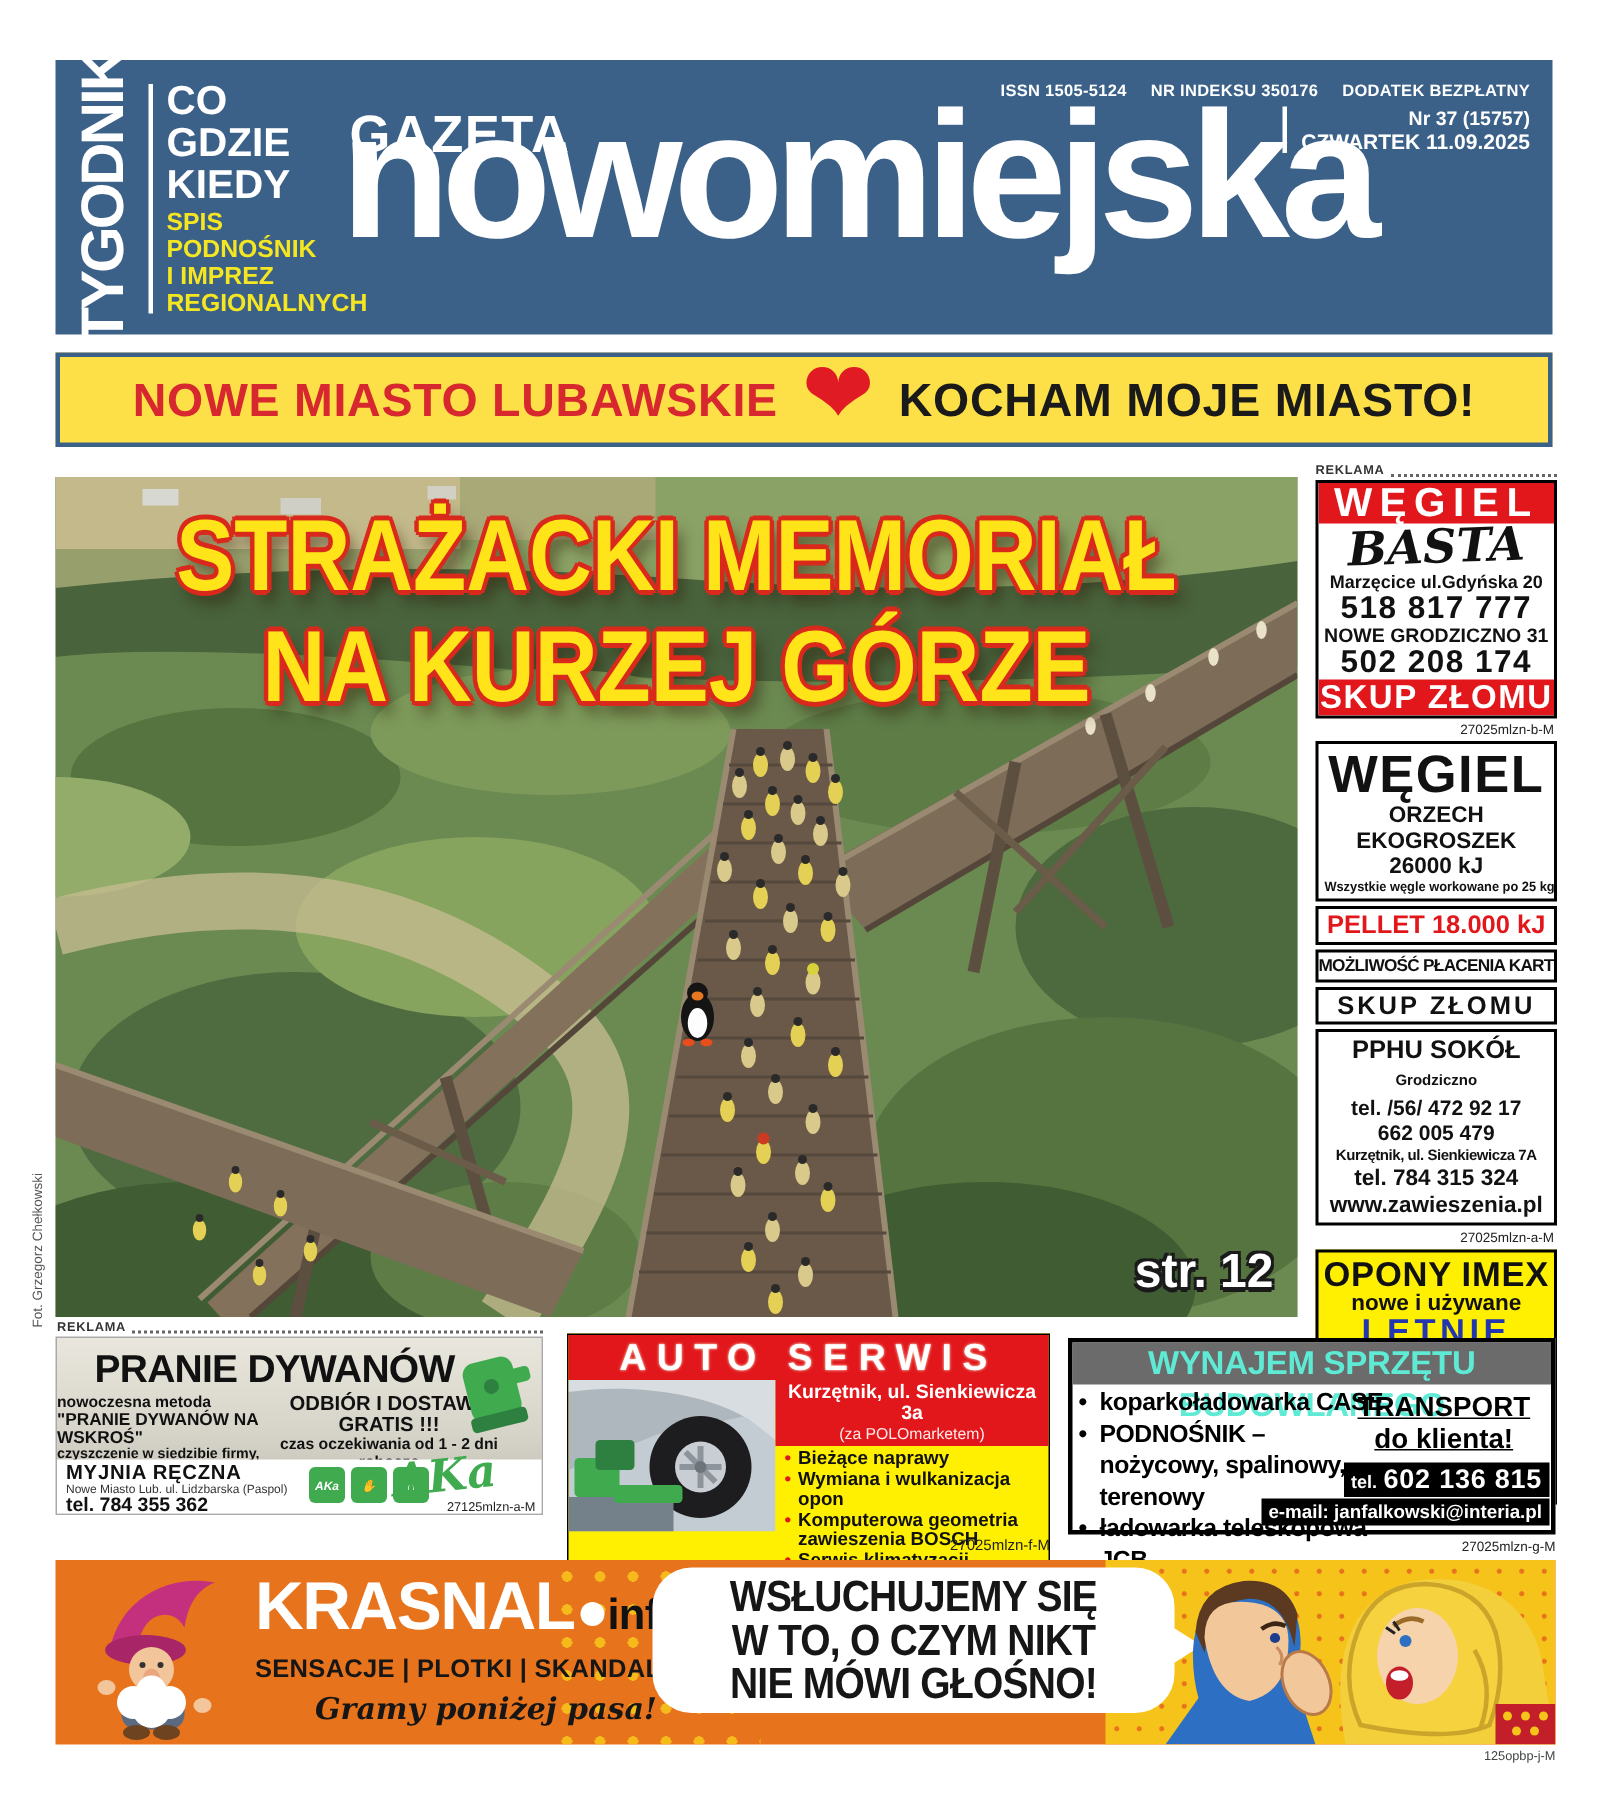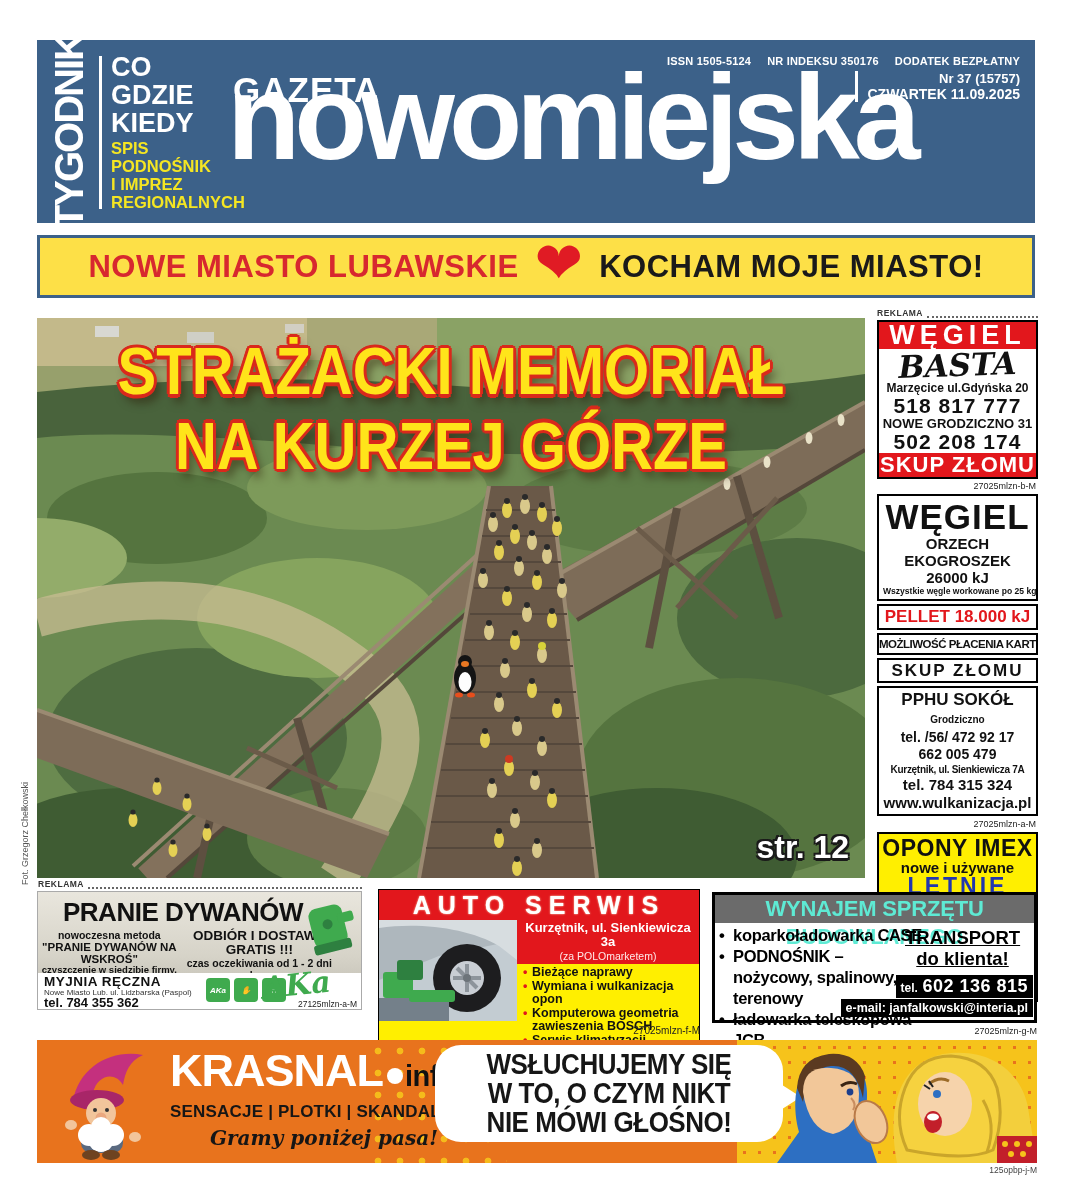--- a/index.html
+++ b/index.html
@@ -79,21 +79,21 @@
   .op-band{background:#e2171c;color:#fff;font-weight:bold;font-size:9px;line-height:10.5px;padding:1px 0;}
   .op-band div{white-space:nowrap;transform:scaleX(.88);transform-origin:center;}
   .op-f{font-size:12.5px;font-weight:bold;line-height:14px;color:#1a1a1a;}
 
   
   .bottom-reklama{position:absolute;left:38px;top:879px;width:324px;}
   .ad-pranie{position:absolute;left:37px;top:891px;width:325px;height:119px;border:1px solid #aaa;box-sizing:border-box;
       background:linear-gradient(180deg,#e9e6dd 0%,#d6d3c8 55%,#cdcabf 70%,#ffffff 70%,#ffffff 100%);overflow:hidden;}
   .pr-title{margin:5px 6px 1px 10px;font-size:26px;font-weight:bold;letter-spacing:-0.5px;color:#111;width:270px;text-align:center;}
   .pr-cols{display:flex;width:300px;}
-  .pr-left{width:145px;text-align:center;}
+  .pr-left{width:145px;text-align:left;}
   .pr-l1{font-size:10.5px;font-weight:bold;}
   .pr-l2{font-size:11.5px;font-weight:bold;}
   .pr-l3{font-size:9.5px;font-weight:bold;line-height:10.5px;}
   .pr-right{width:160px;text-align:center;}
   .pr-r1{font-size:13.5px;font-weight:bold;line-height:14px;}
   .pr-r3{font-size:10.5px;font-weight:bold;line-height:12px;}
   .pr-r4{font-size:14.5px;font-weight:bold;margin-top:2px;}
   .pr-foot{position:absolute;left:0;right:0;bottom:0;height:36px;background:#fff;}
   .pr-f1{position:absolute;left:6px;top:1px;font-size:13.5px;font-weight:bold;letter-spacing:0.5px;}
   .pr-f2{position:absolute;left:6px;top:15px;font-size:8px;color:#333;}
@@ -399,21 +399,21 @@
       </div>
       <div class="sbox sokol-pellet">PELLET 18.000 kJ</div>
       <div class="sbox sokol-karta">MOŻLIWOŚĆ PŁACENIA KARTĄ</div>
       <div class="sbox sokol-skup">SKUP ZŁOMU</div>
       <div class="sbox" style="padding:3px 0 2px;">
         <div class="sokol-co"><span>PPHU SOKÓŁ</span> <small>Grodziczno</small></div>
         <div class="sokol-t">tel. /56/ 472 92 17</div>
         <div class="sokol-t">662 005 479</div>
         <div class="sokol-a">Kurzętnik, ul. Sienkiewicza 7A</div>
         <div class="sokol-w">tel. 784 315 324</div>
-        <div class="sokol-w">www.wulkanizacja.pl</div>
+        <div class="sokol-w">www.zawieszenia.pl</div>
       </div>
     </div>
     <div class="ad-code" style="margin-top:-2px;">27025mlzn-a-M</div>
 
     <div class="ad ad-opony" style="margin-top:3px;padding:2px 0;">
       <div class="op-t1">OPONY IMEX</div>
       <div class="op-t2">nowe i używane</div>
       <div class="op-t3">LETNIE</div>
       <div class="op-t4">(szeroki asortyment)</div>
       <div class="op-t5">w zdecydowanie niskich cenach</div>

